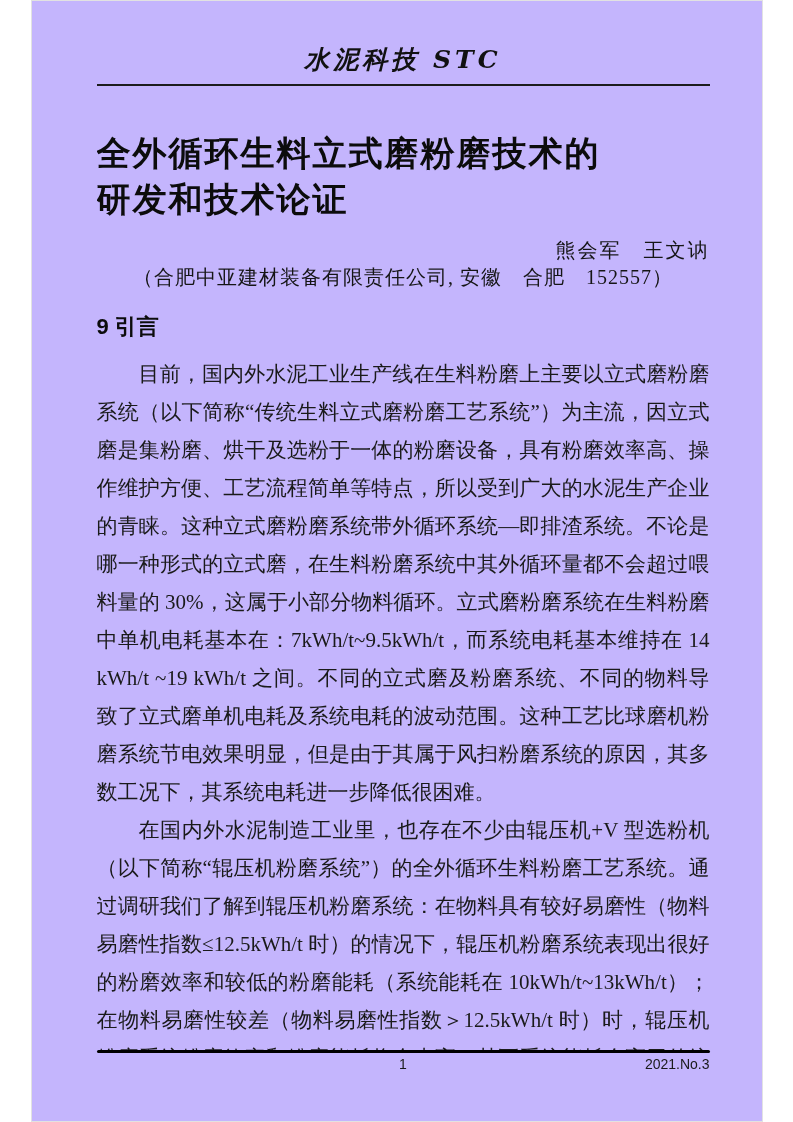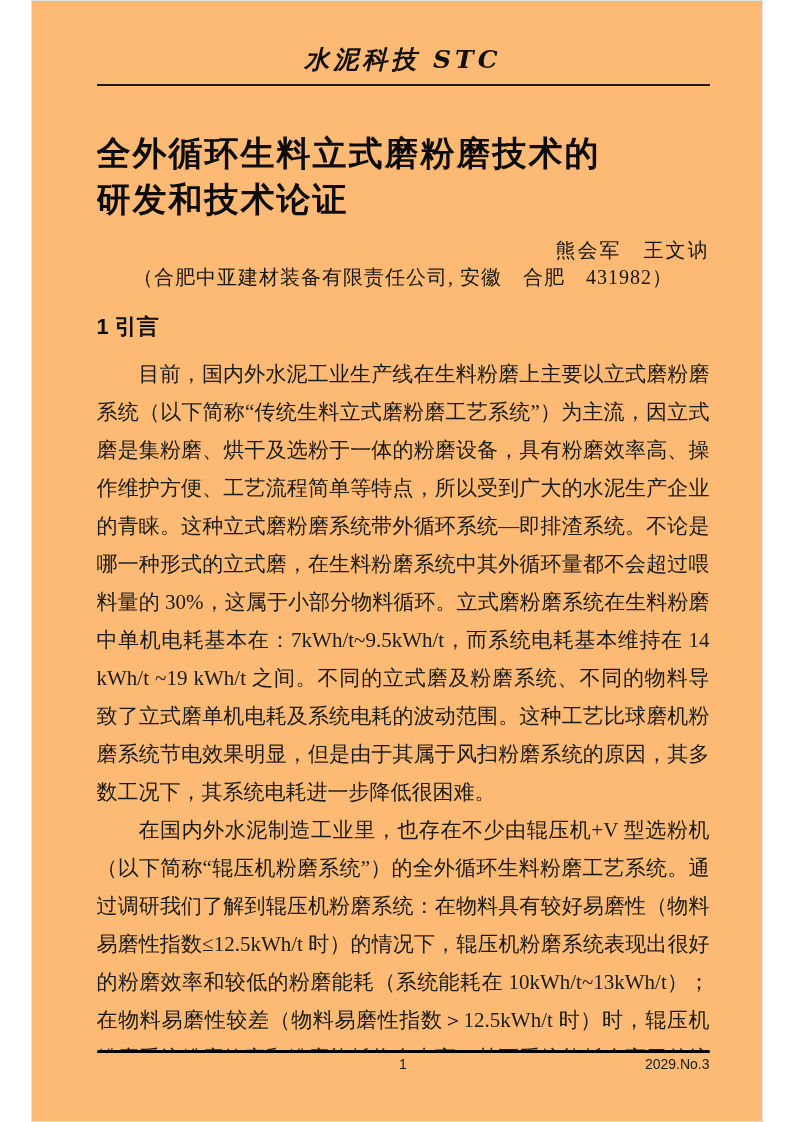--- a/index.html
+++ b/index.html
@@ -5,21 +5,21 @@
   html, body {
     margin: 0;
     padding: 0;
     background: #ffffff;
   }
   .page {
     position: relative;
     width: 732px;
     height: 1122px;
     margin: 0 auto;
-    background: #fdba74;
+    background: #c4b5fd;
     color: #151515;
     box-sizing: border-box;
     box-shadow: inset 0 0 0 1px #e2e2e2;
     overflow: hidden;
     font-family: "Liberation Serif", serif;
   }
   .content {
     position: absolute;
     top: 0;
     left: 66px;
@@ -135,31 +135,31 @@
       <div class="header-rule"></div>
     </header>
 
     <h1 class="article-title">
       <span>全外循环生料立式磨粉磨技术的</span><br>
       <span>研发和技术论证</span>
     </h1>
 
     <div class="authors-line">熊会军　王文讷</div>
 
-    <div class="affiliation-line">（合肥中亚建材装备有限责任公司, 安徽　合肥　431982）</div>
+    <div class="affiliation-line">（合肥中亚建材装备有限责任公司, 安徽　合肥　152557）</div>
 
-    <h2 class="section-heading">1 引言</h2>
+    <h2 class="section-heading">9 引言</h2>
 
     <p class="body-paragraph">目前，国内外水泥工业生产线在生料粉磨上主要以立式磨粉磨系统（以下简称“传统生料立式磨粉磨工艺系统”）为主流，因立式磨是集粉磨、烘干及选粉于一体的粉磨设备，具有粉磨效率高、操作维护方便、工艺流程简单等特点，所以受到广大的水泥生产企业的青睐。这种立式磨粉磨系统带外循环系统—即排渣系统。不论是哪一种形式的立式磨，在生料粉磨系统中其外循环量都不会超过喂料量的 30%，这属于小部分物料循环。立式磨粉磨系统在生料粉磨中单机电耗基本在：7kWh/t~9.5kWh/t，而系统电耗基本维持在 14 kWh/t ~19 kWh/t 之间。不同的立式磨及粉磨系统、不同的物料导致了立式磨单机电耗及系统电耗的波动范围。这种工艺比球磨机粉磨系统节电效果明显，但是由于其属于风扫粉磨系统的原因，其多数工况下，其系统电耗进一步降低很困难。</p>
 
     <p class="body-paragraph">在国内外水泥制造工业里，也存在不少由辊压机+V 型选粉机（以下简称“辊压机粉磨系统”）的全外循环生料粉磨工艺系统。通过调研我们了解到辊压机粉磨系统：在物料具有较好易磨性（物料易磨性指数≤12.5kWh/t 时）的情况下，辊压机粉磨系统表现出很好的粉磨效率和较低的粉磨能耗（系统能耗在 10kWh/t~13kWh/t）；在物料易磨性较差（物料易磨性指数＞12.5kWh/t 时）时，辊压机粉磨系统粉磨效率和粉磨能耗将会走高，甚至系统能耗会高于传统立式磨粉磨系统。辊压机粉磨系统在物料综合水分比较大时（≥3%），其粉磨效率将明显下降。</p>
 
   </div>
 
   <footer class="page-footer">
     <div class="footer-rule"></div>
     <div class="footer-row">
       <span class="footer-page-number">1</span>
-      <span class="footer-issue">2029.No.3</span>
+      <span class="footer-issue">2021.No.3</span>
     </div>
   </footer>
 
 </div>
 
 </body></html>

